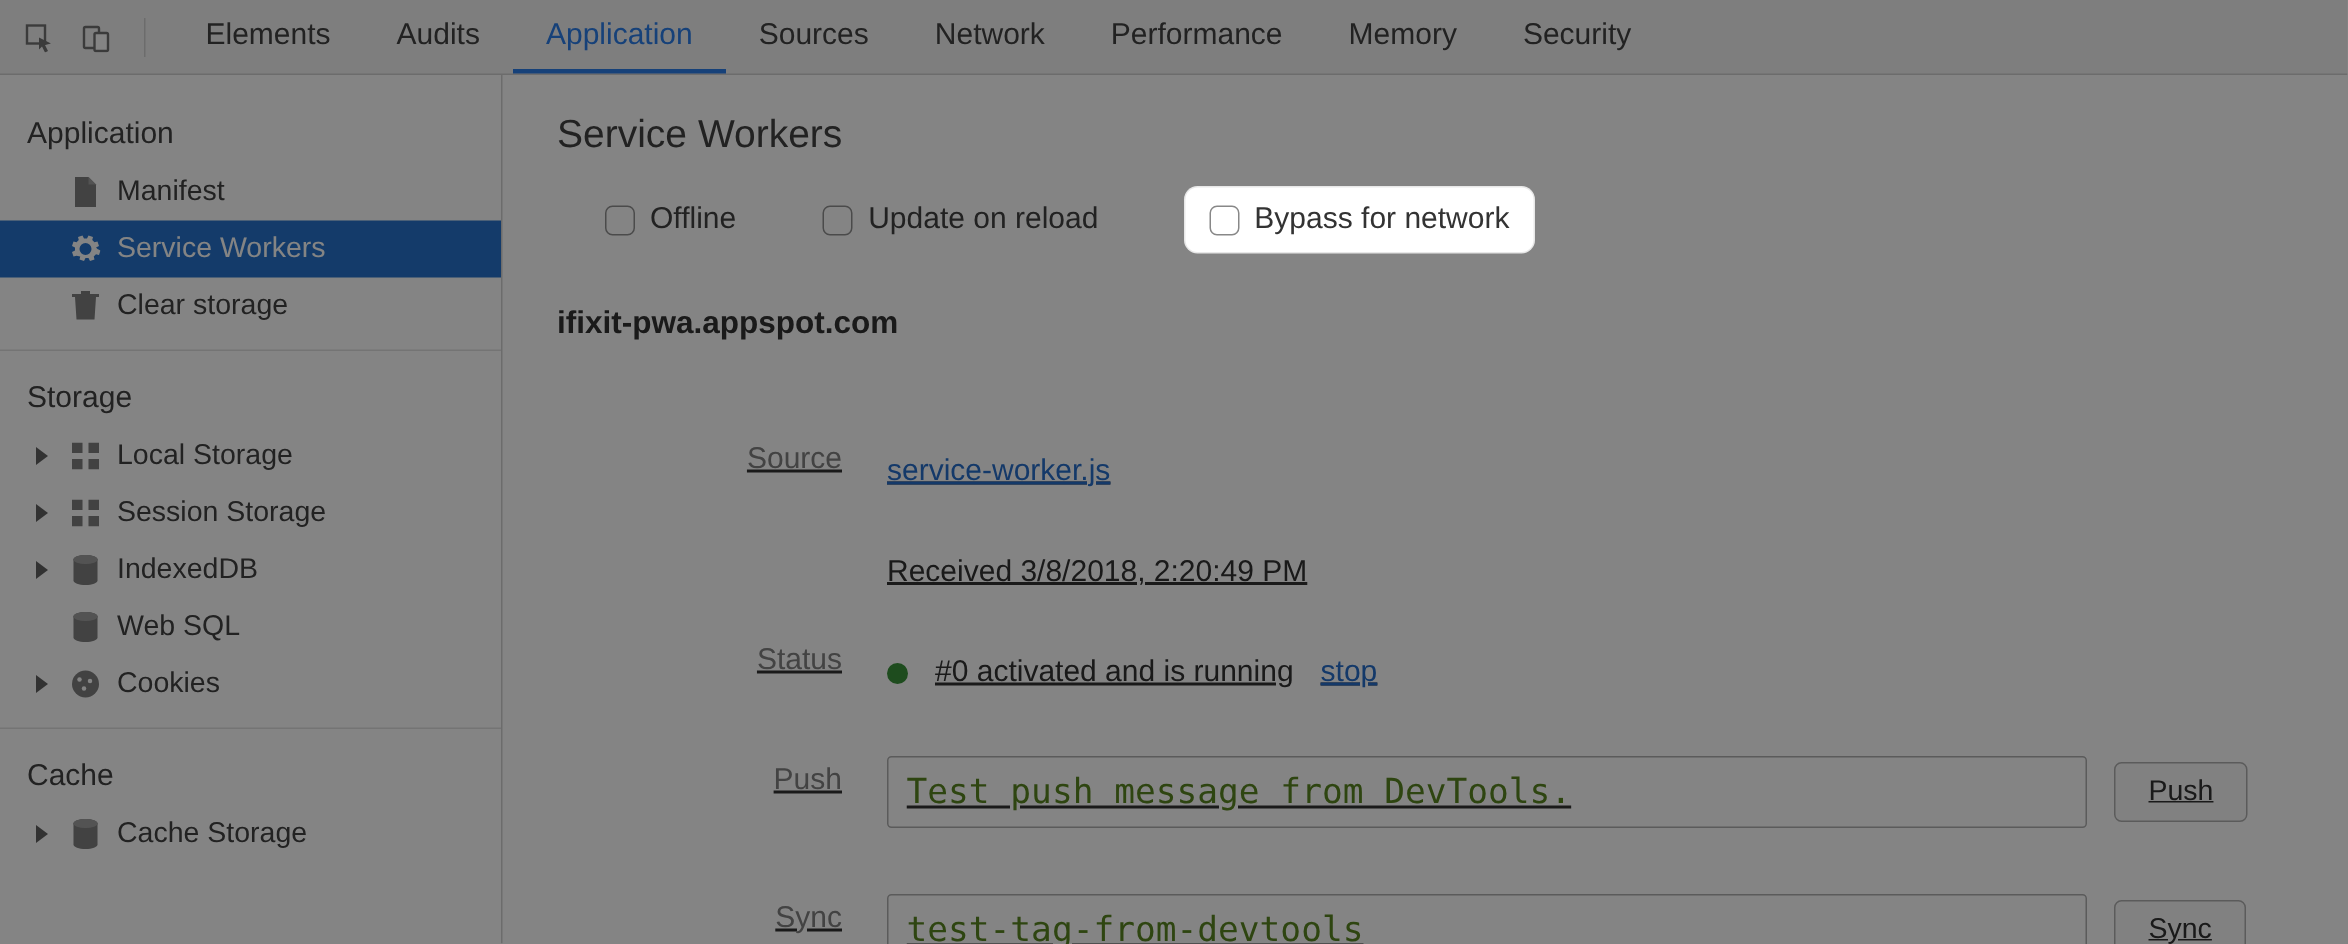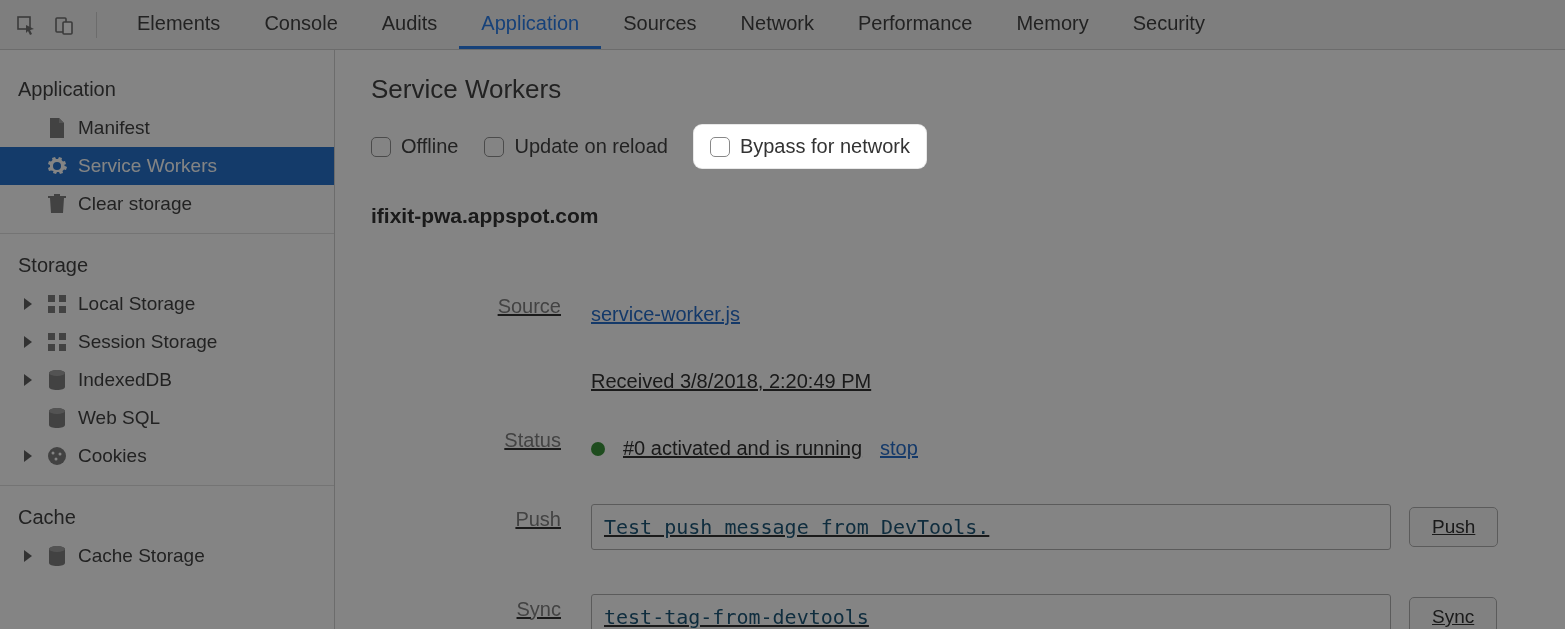--- a/index.html
+++ b/index.html
@@ -85,21 +85,21 @@
 .panel-title {
   font-size:26px; color:#333;
   margin-bottom: 20px;
 }
 .sw-checks {
   display:flex; gap:26px; align-items:center;
   margin-bottom: 36px;
 }
 .chk {
   display:flex; align-items:center; gap:10px;
-  font-size:20px; color:#333;
+  font-size:20px; color:#333;margin-left:32px;
 }
 .chk .box {
   width:20px; height:20px; border:1.5px solid #888; border-radius:5px; background:#fff;
 }
 .chk.highlight {
   background:#fff;
   padding:10px 16px;
   border-radius:8px;
   position:relative;
   z-index:3;
@@ -123,22 +123,22 @@
 .row .value { flex:1; display:flex; align-items:center; gap:18px; font-size:20px; color:#222;margin-top:16px; }
 .link { color:#1663c7; text-decoration:underline; cursor:pointer; }
 .status-dot {
   width:14px; height:14px; border-radius:50%;
   background:#2a8a2a; display:inline-block;
 }
 .text-input {
   border:1px solid #aaa; border-radius:3px;
   padding: 10px 12px;
   font-family: Menlo, Consolas, monospace;
-  font-size:20px;
-  color:#0c4a6e;
+  font-size:23px;
+  color:#4d7c0f;
   background:#fff;
   flex:1;
   max-width: 800px;
 }
 .btn {
   border:1px solid #aaa; border-radius:5px;
   background:#f9f9f9;
   padding: 8px 22px;
   font-size:19px; color:#222;
   cursor:pointer;
@@ -163,21 +163,20 @@
   </div>
   <div class="icon-btn">
     <svg width="20" height="20" viewBox="0 0 20 20">
         <rect x="2" y="3" width="10" height="14" rx="1" fill="none" stroke="#666" stroke-width="1.6"></rect>
         <rect x="9" y="7" width="9" height="12" rx="1" fill="#fff" stroke="#666" stroke-width="1.6"></rect>
       </svg>
   </div>
   <div class="divider"></div>
   <div class="tabs">
     <div class="tab">Elements</div>
-    <div class="tab">Console</div>
     <div class="tab">Audits</div>
     <div class="tab active">Application</div>
     <div class="tab">Sources</div>
     <div class="tab">Network</div>
     <div class="tab">Performance</div>
     <div class="tab">Memory</div>
     <div class="tab">Security</div>
   </div>
 </div>
 

